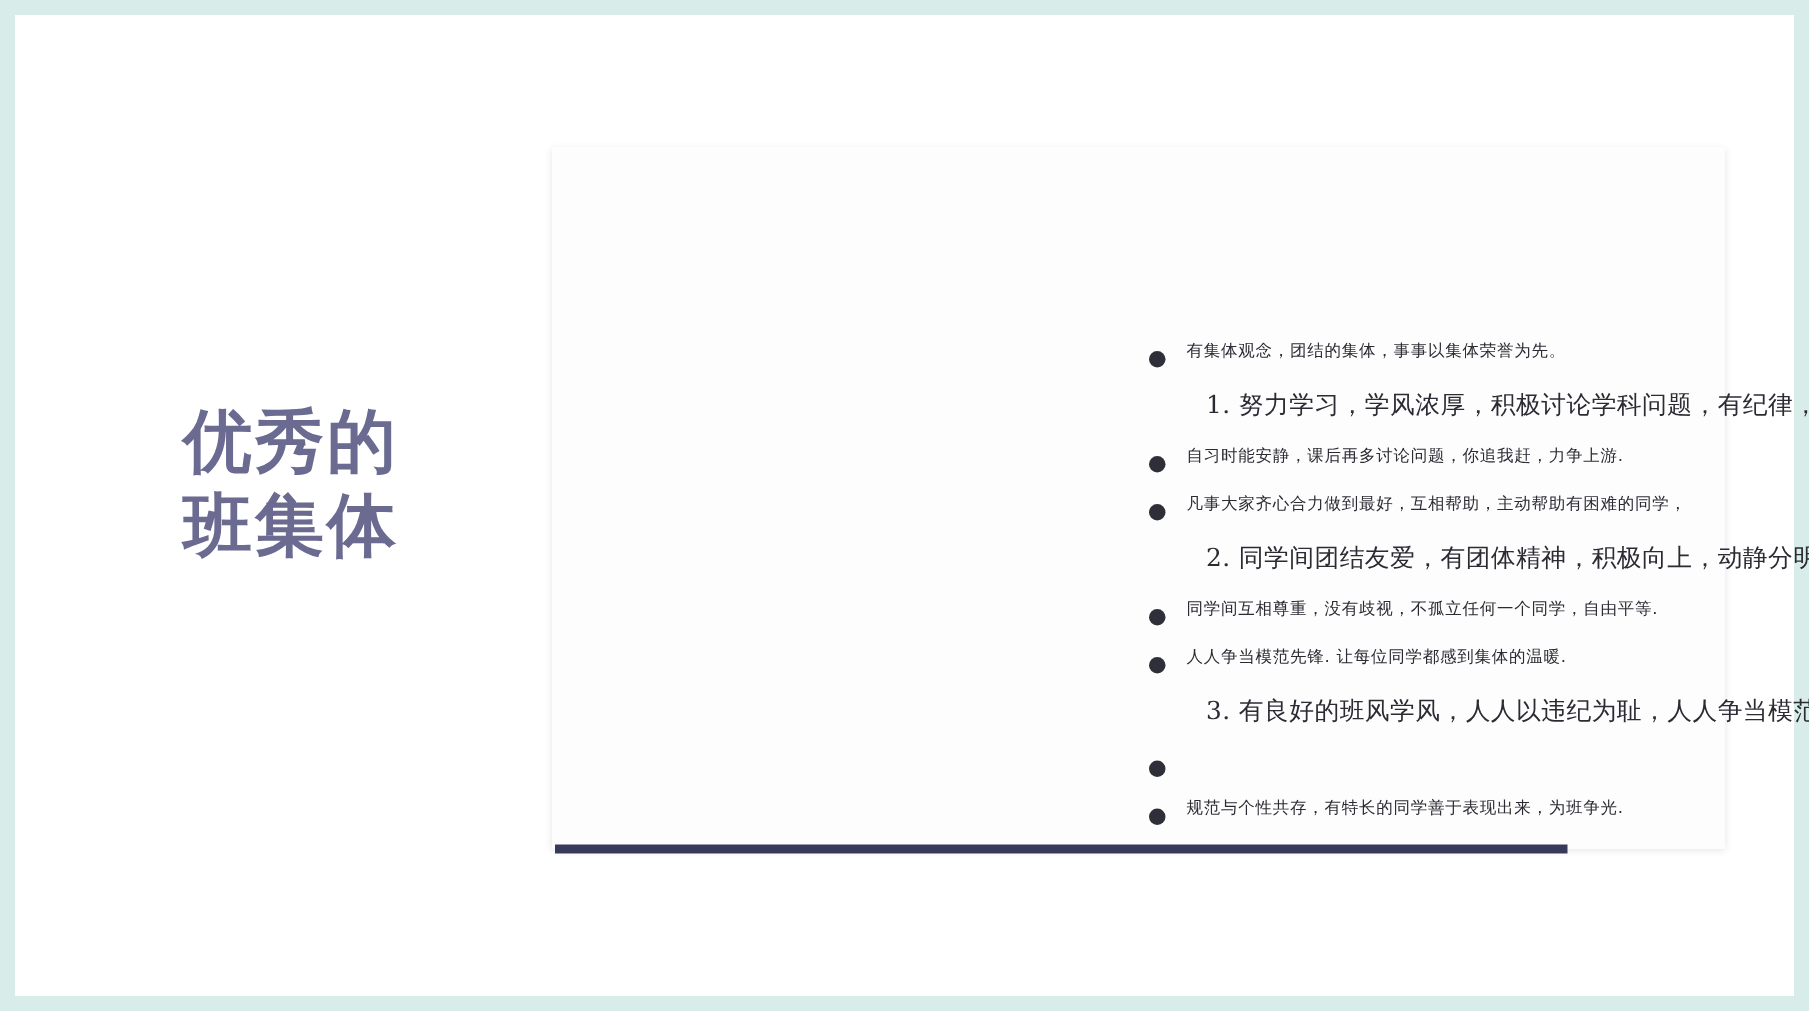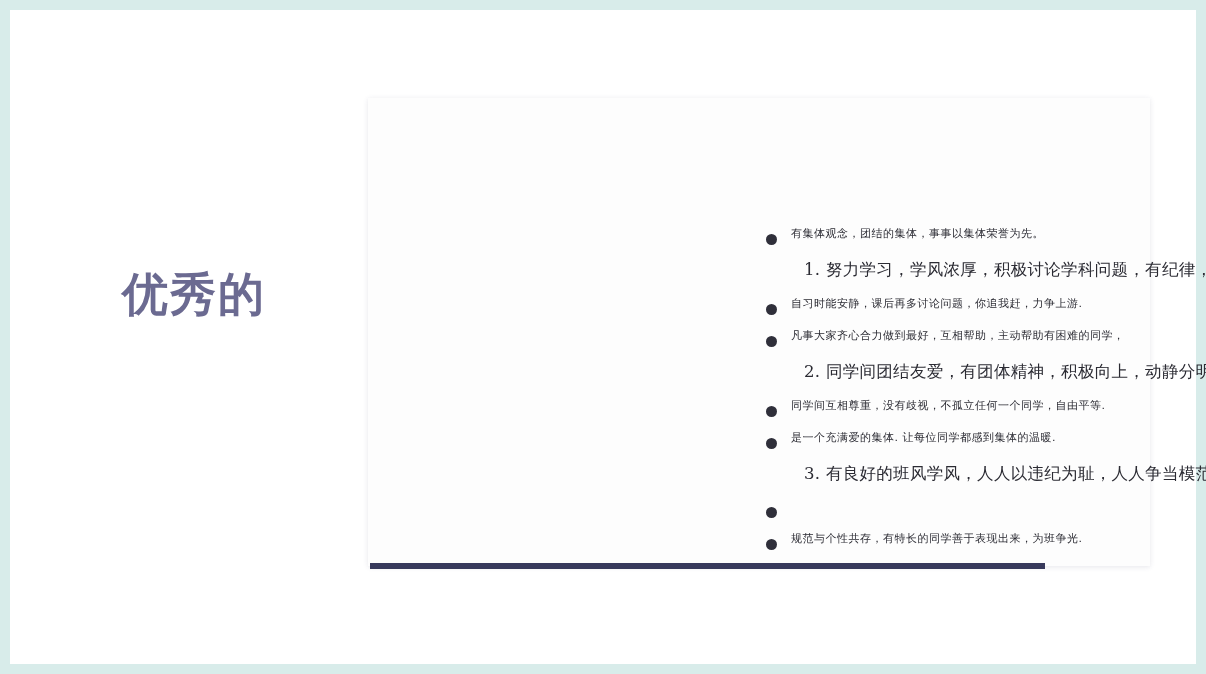--- a/index.html
+++ b/index.html
@@ -95,20 +95,21 @@
     white-space: nowrap;
   }
 </style>
 </head>
 <body>
 
 <div class="slide">
 
   <div class="title-block">
     <div class="title-line">优秀的</div>
+    <div class="title-line">班集体</div>
   </div>
 
   <div class="card">
     <div class="content">
 
       <div class="row">
         <span class="bullet-dot"></span>
         <span class="bullet-text">有集体观念，团结的集体，事事以集体荣誉为先。</span>
       </div>
 
@@ -130,21 +131,21 @@
         <span class="num-text">2. 同学间团结友爱，有团体精神，积极向上，动静分明，融洽相处，</span>
       </div>
 
       <div class="row">
         <span class="bullet-dot"></span>
         <span class="bullet-text">同学间互相尊重，没有歧视，不孤立任何一个同学，自由平等.</span>
       </div>
 
       <div class="row">
         <span class="bullet-dot"></span>
-        <span class="bullet-text">是一个充满爱的集体. 让每位同学都感到集体的温暖.</span>
+        <span class="bullet-text">人人争当模范先锋. 让每位同学都感到集体的温暖.</span>
       </div>
 
       <div class="numbered">
         <span class="num-text">3. 有良好的班风学风，人人以违纪为耻，人人争当模范先锋.</span>
       </div>
 
       <div class="row">
         <span class="bullet-dot"></span>
       </div>
 

